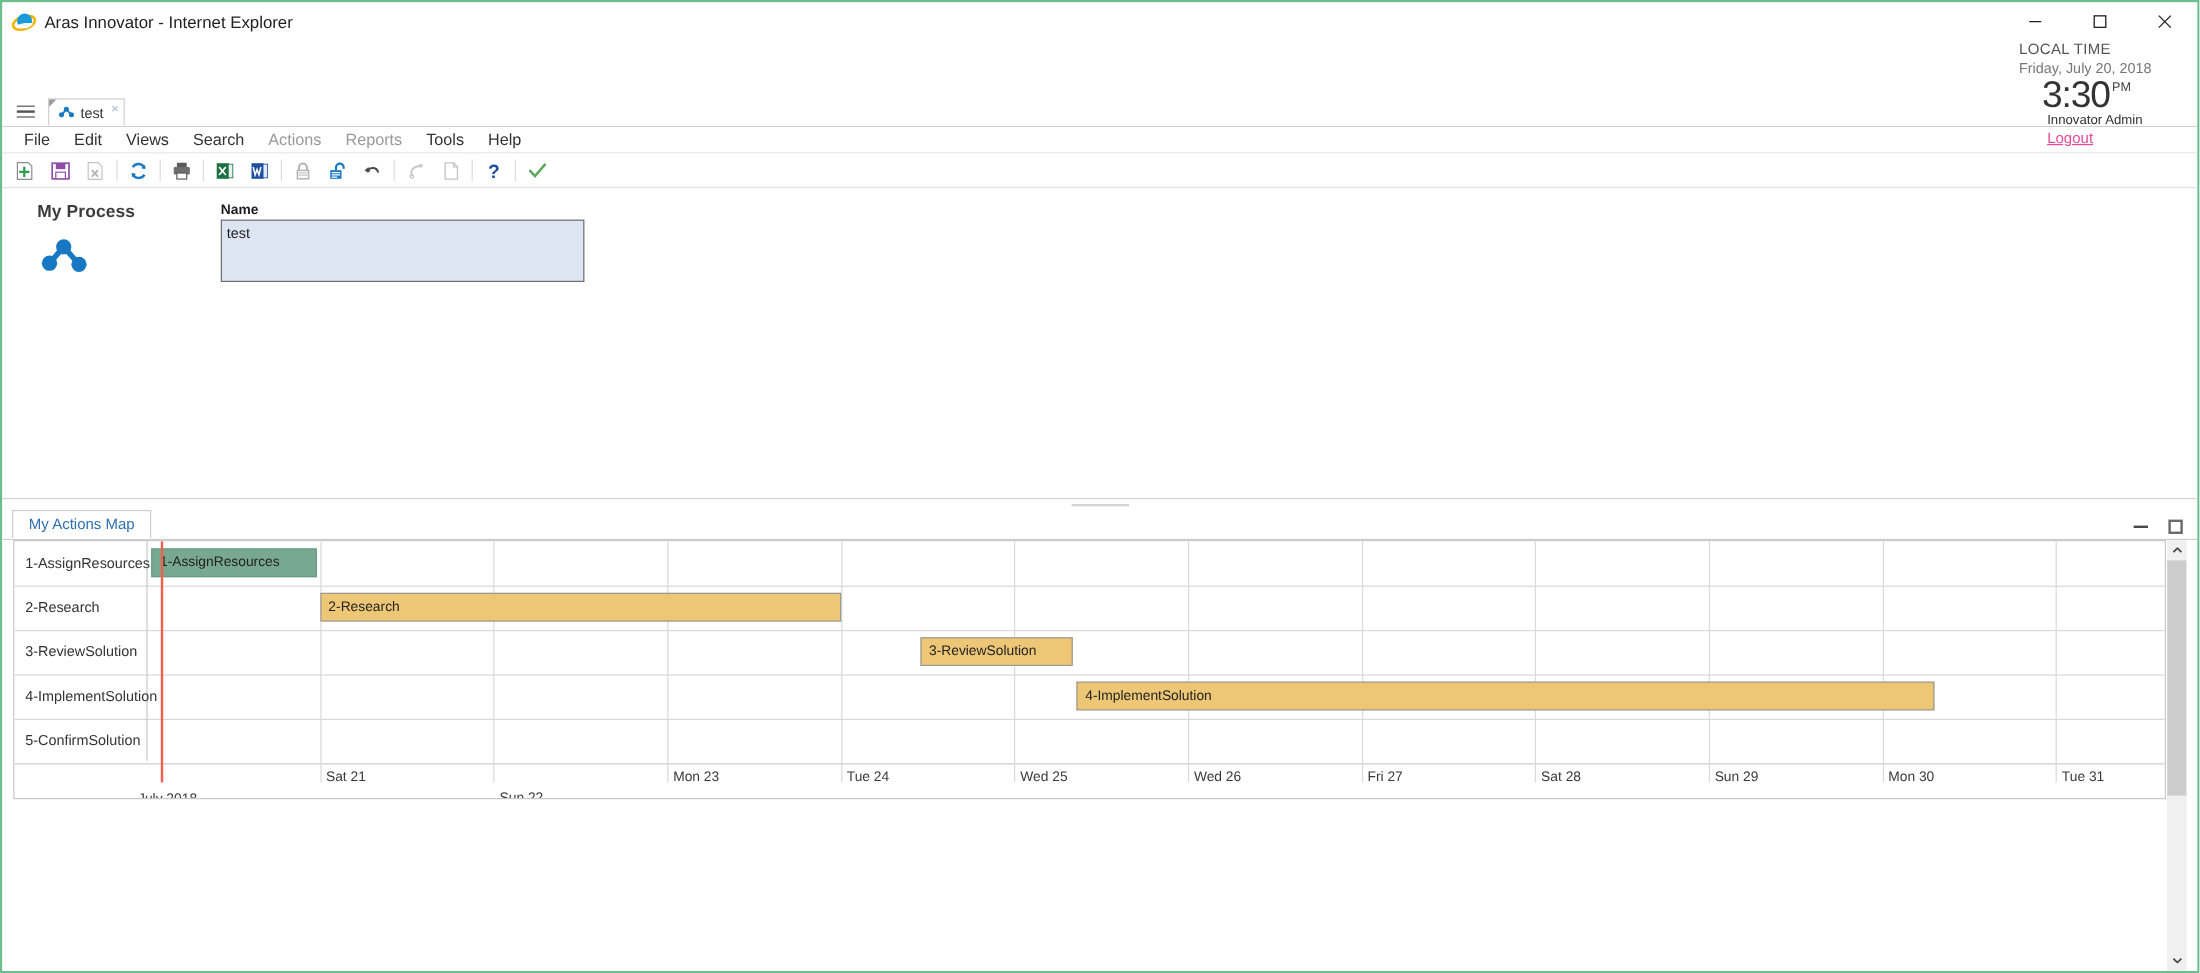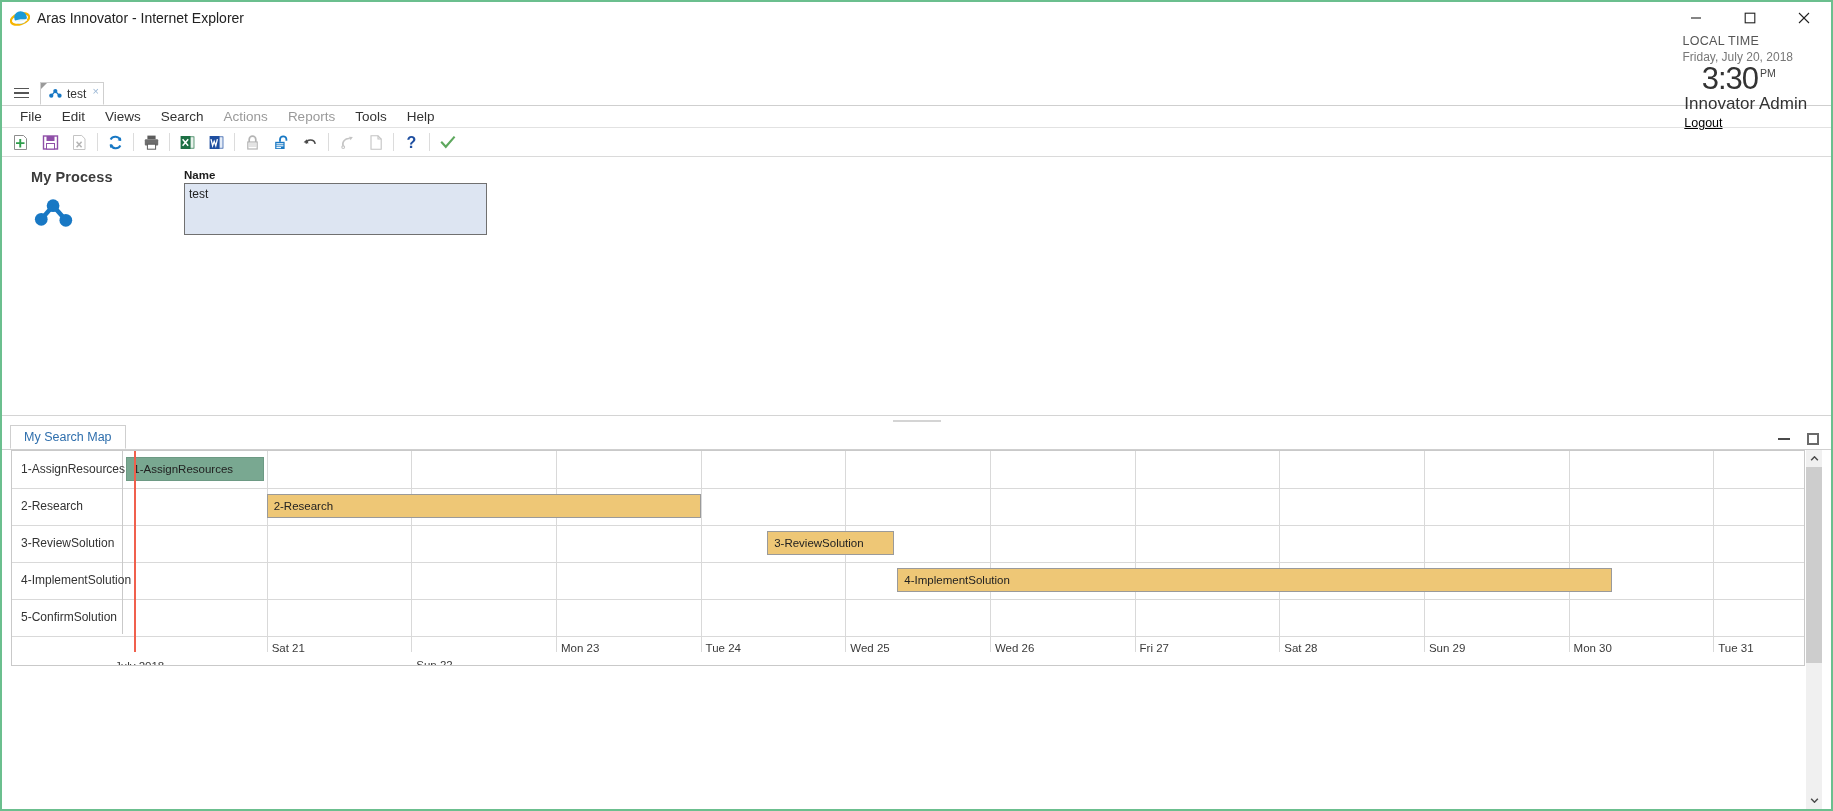--- a/index.html
+++ b/index.html
@@ -62,22 +62,22 @@
   .clock { display:flex; align-items:flex-start; margin-right:14px; }
   .clock .hhmm { font-size:31px; color:#333; line-height:.9; font-weight:normal; letter-spacing:-1px; }
   .clock .ampm { font-size:10.5px; color:#444; margin-top:2px; margin-left:2px; }
   .hdr-div { width:1px; height:30px; background:#d0d0d0; margin:0 12px 0 2px; }
   .avatar {
     width:30px; height:30px; background:#d6d6d6;
     display:flex; align-items:flex-end; justify-content:center;
     margin-right:9px; overflow:hidden;
   }
   .userbox { line-height:1.3; }
-  .user-name { font-size:17px; color:#333;text-align:center; }
-  .user-logout { font-size:12.5px; color:#000000; text-decoration:underline; cursor:pointer; display:block; }
+  .user-name { font-size:11px; color:#333;text-align:center; }
+  .user-logout { font-size:12.5px; color:#ec4899; text-decoration:underline; cursor:pointer; display:block; }
 
   
   .tabstrip {
     flex:0 0 24px; height:24px;
     display:flex; align-items:flex-end;
     border-bottom:1px solid #cfcfcf;
     background:#ffffff;
     padding-left:6px;
   }
   .hamburger {
@@ -500,21 +500,21 @@
     </div>
   </div>
 
   <div class="splitter">
     <div class="grip"></div>
   </div>
 
   <div class="rel-panel">
 
     <div class="rel-tabbar">
-      <div class="rel-tab">My Search Map</div>
+      <div class="rel-tab">My Actions Map</div>
       <div class="rel-panel-ctrls">
         <div class="pc-btn">
             <span class="pc-min"></span>
           </div>
         <div class="pc-btn">
             <span class="pc-max"></span>
           </div>
       </div>
     </div>
 

